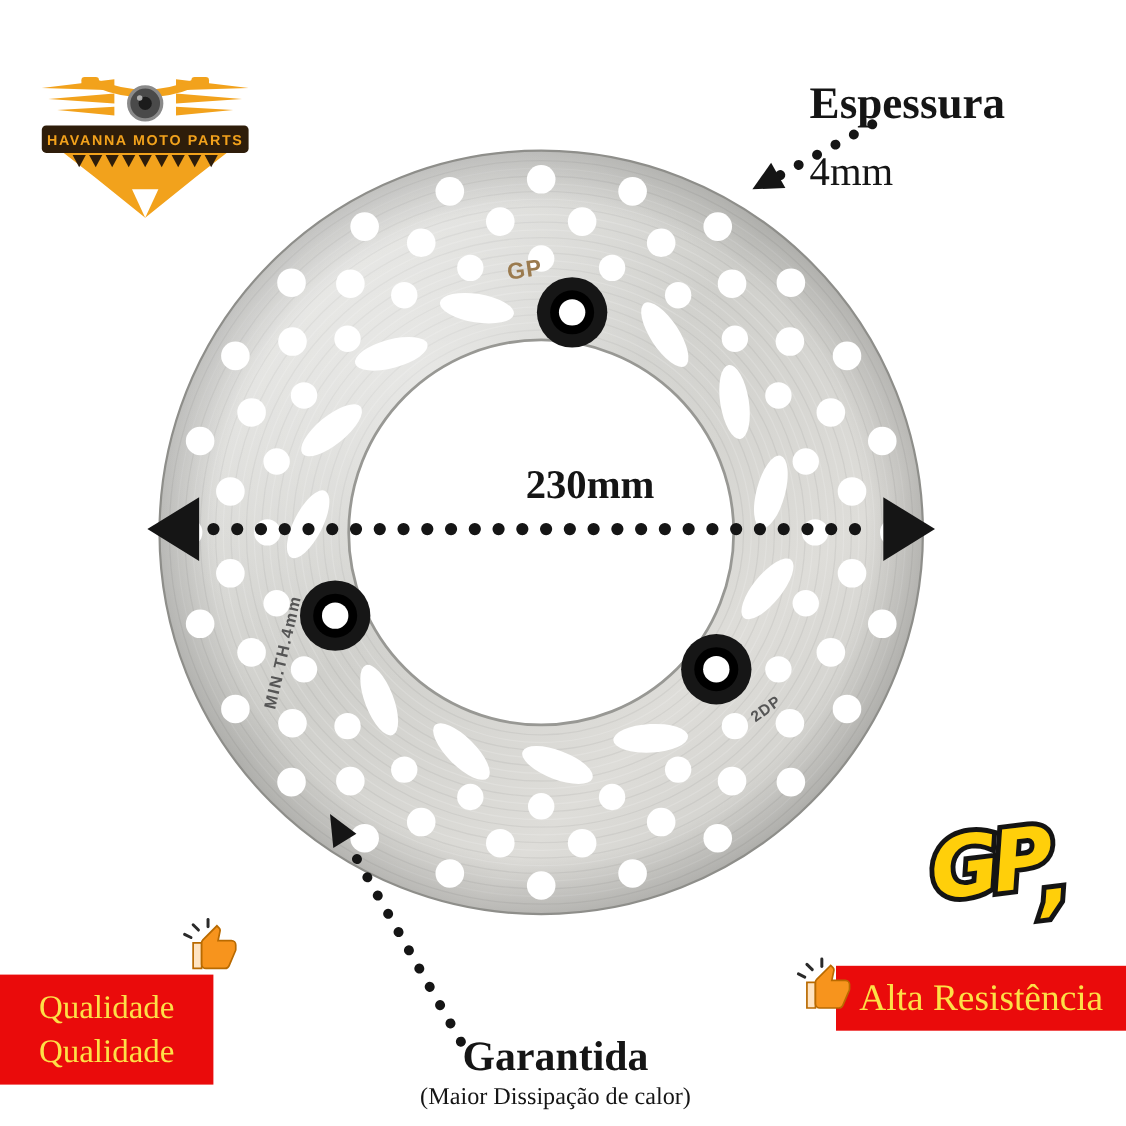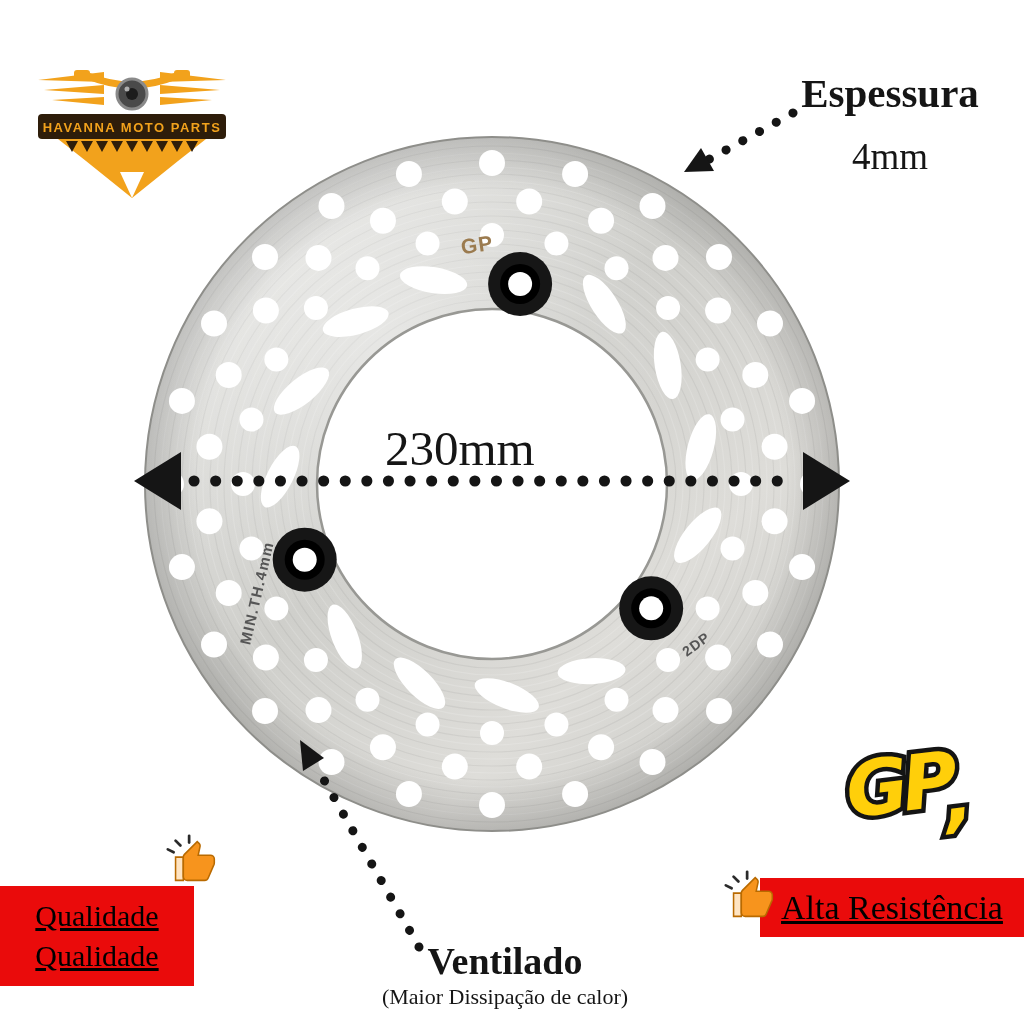--- a/index.html
+++ b/index.html
@@ -11,31 +11,31 @@
   .dots{stroke:#151515;stroke-linecap:round;stroke-dasharray:0.1 19;stroke-width:9;fill:none;}
   .dots-lg{stroke-width:11;stroke-dasharray:0.1 21.5;}
   .arrowhead{fill:#151515;}
 
   
   .mark-gp{font:700 21px "Liberation Sans",sans-serif;fill:#9b7b4f;letter-spacing:1px;}
   .mark-min{font:700 15px "Liberation Sans",sans-serif;fill:#555;letter-spacing:1.5px;}
   .mark-code{font:700 14px "Liberation Sans",sans-serif;fill:#555;letter-spacing:1px;}
 
   
-  .label-espessura{position:absolute;left:770px;top:72px;width:240px;text-align:center;}
+  .label-espessura{position:absolute;left:736px;top:72px;width:240px;}
   .label-espessura .title{font-size:41px;font-weight:700;line-height:1.05;}
   .label-espessura .value{font-size:37px;margin-top:20px;}
-  .label-diameter{position:absolute;left:385px;top:420px;width:210px;text-align:left;
-                  font-size:49px;font-weight:400;}
+  .label-diameter{position:absolute;left:385px;top:420px;width:210px;text-align:right;
+                  font-size:37px;font-weight:700;}
   .label-ventilado{position:absolute;left:255px;top:942px;width:500px;text-align:center;}
   .label-ventilado .title{font-size:38px;font-weight:700;line-height:1.05;}
   .label-ventilado .subtitle{font-size:22px;margin-top:2px;}
 
   
-  .banner{background:#ea0b0b;color:#000000;position:absolute;text-decoration:underline;}
+  .banner{background:#ea0b0b;color:#fde047;position:absolute;}
   .banner-left{left:0;top:886px;width:194px;height:100px;display:flex;flex-direction:column;
                justify-content:center;align-items:center;font-size:30px;line-height:1.35;}
   .banner-right{left:760px;top:878px;width:264px;height:59px;display:flex;align-items:center;
                 justify-content:center;font-size:34px;}
   .thumb{position:absolute;width:62px;height:62px;}
   .thumb-left{left:162px;top:830px;}
   .thumb-right{left:720px;top:866px;}
 
   
   .gp-logo{position:absolute;left:840px;top:730px;width:145px;height:115px;}
@@ -269,21 +269,21 @@
   </div>
 
   <div class="label-espessura">
     <div class="title">Espessura</div>
     <div class="value">4mm</div>
   </div>
 
   <div class="label-diameter">230mm</div>
 
   <div class="label-ventilado">
-    <div class="title">Ventilado</div>
+    <div class="title">Garantida</div>
     <div class="subtitle">(Maior Dissipação de calor)</div>
   </div>
 
   <div class="gp-logo">
     <svg viewBox="0 0 145 115" width="145" height="115">
       <g transform="rotate(-7 70 55)">
         <text x="6" y="80" class="gp-big">GP</text>
         <text x="102" y="98" class="gp-big">,</text>
       </g>
     </svg>

